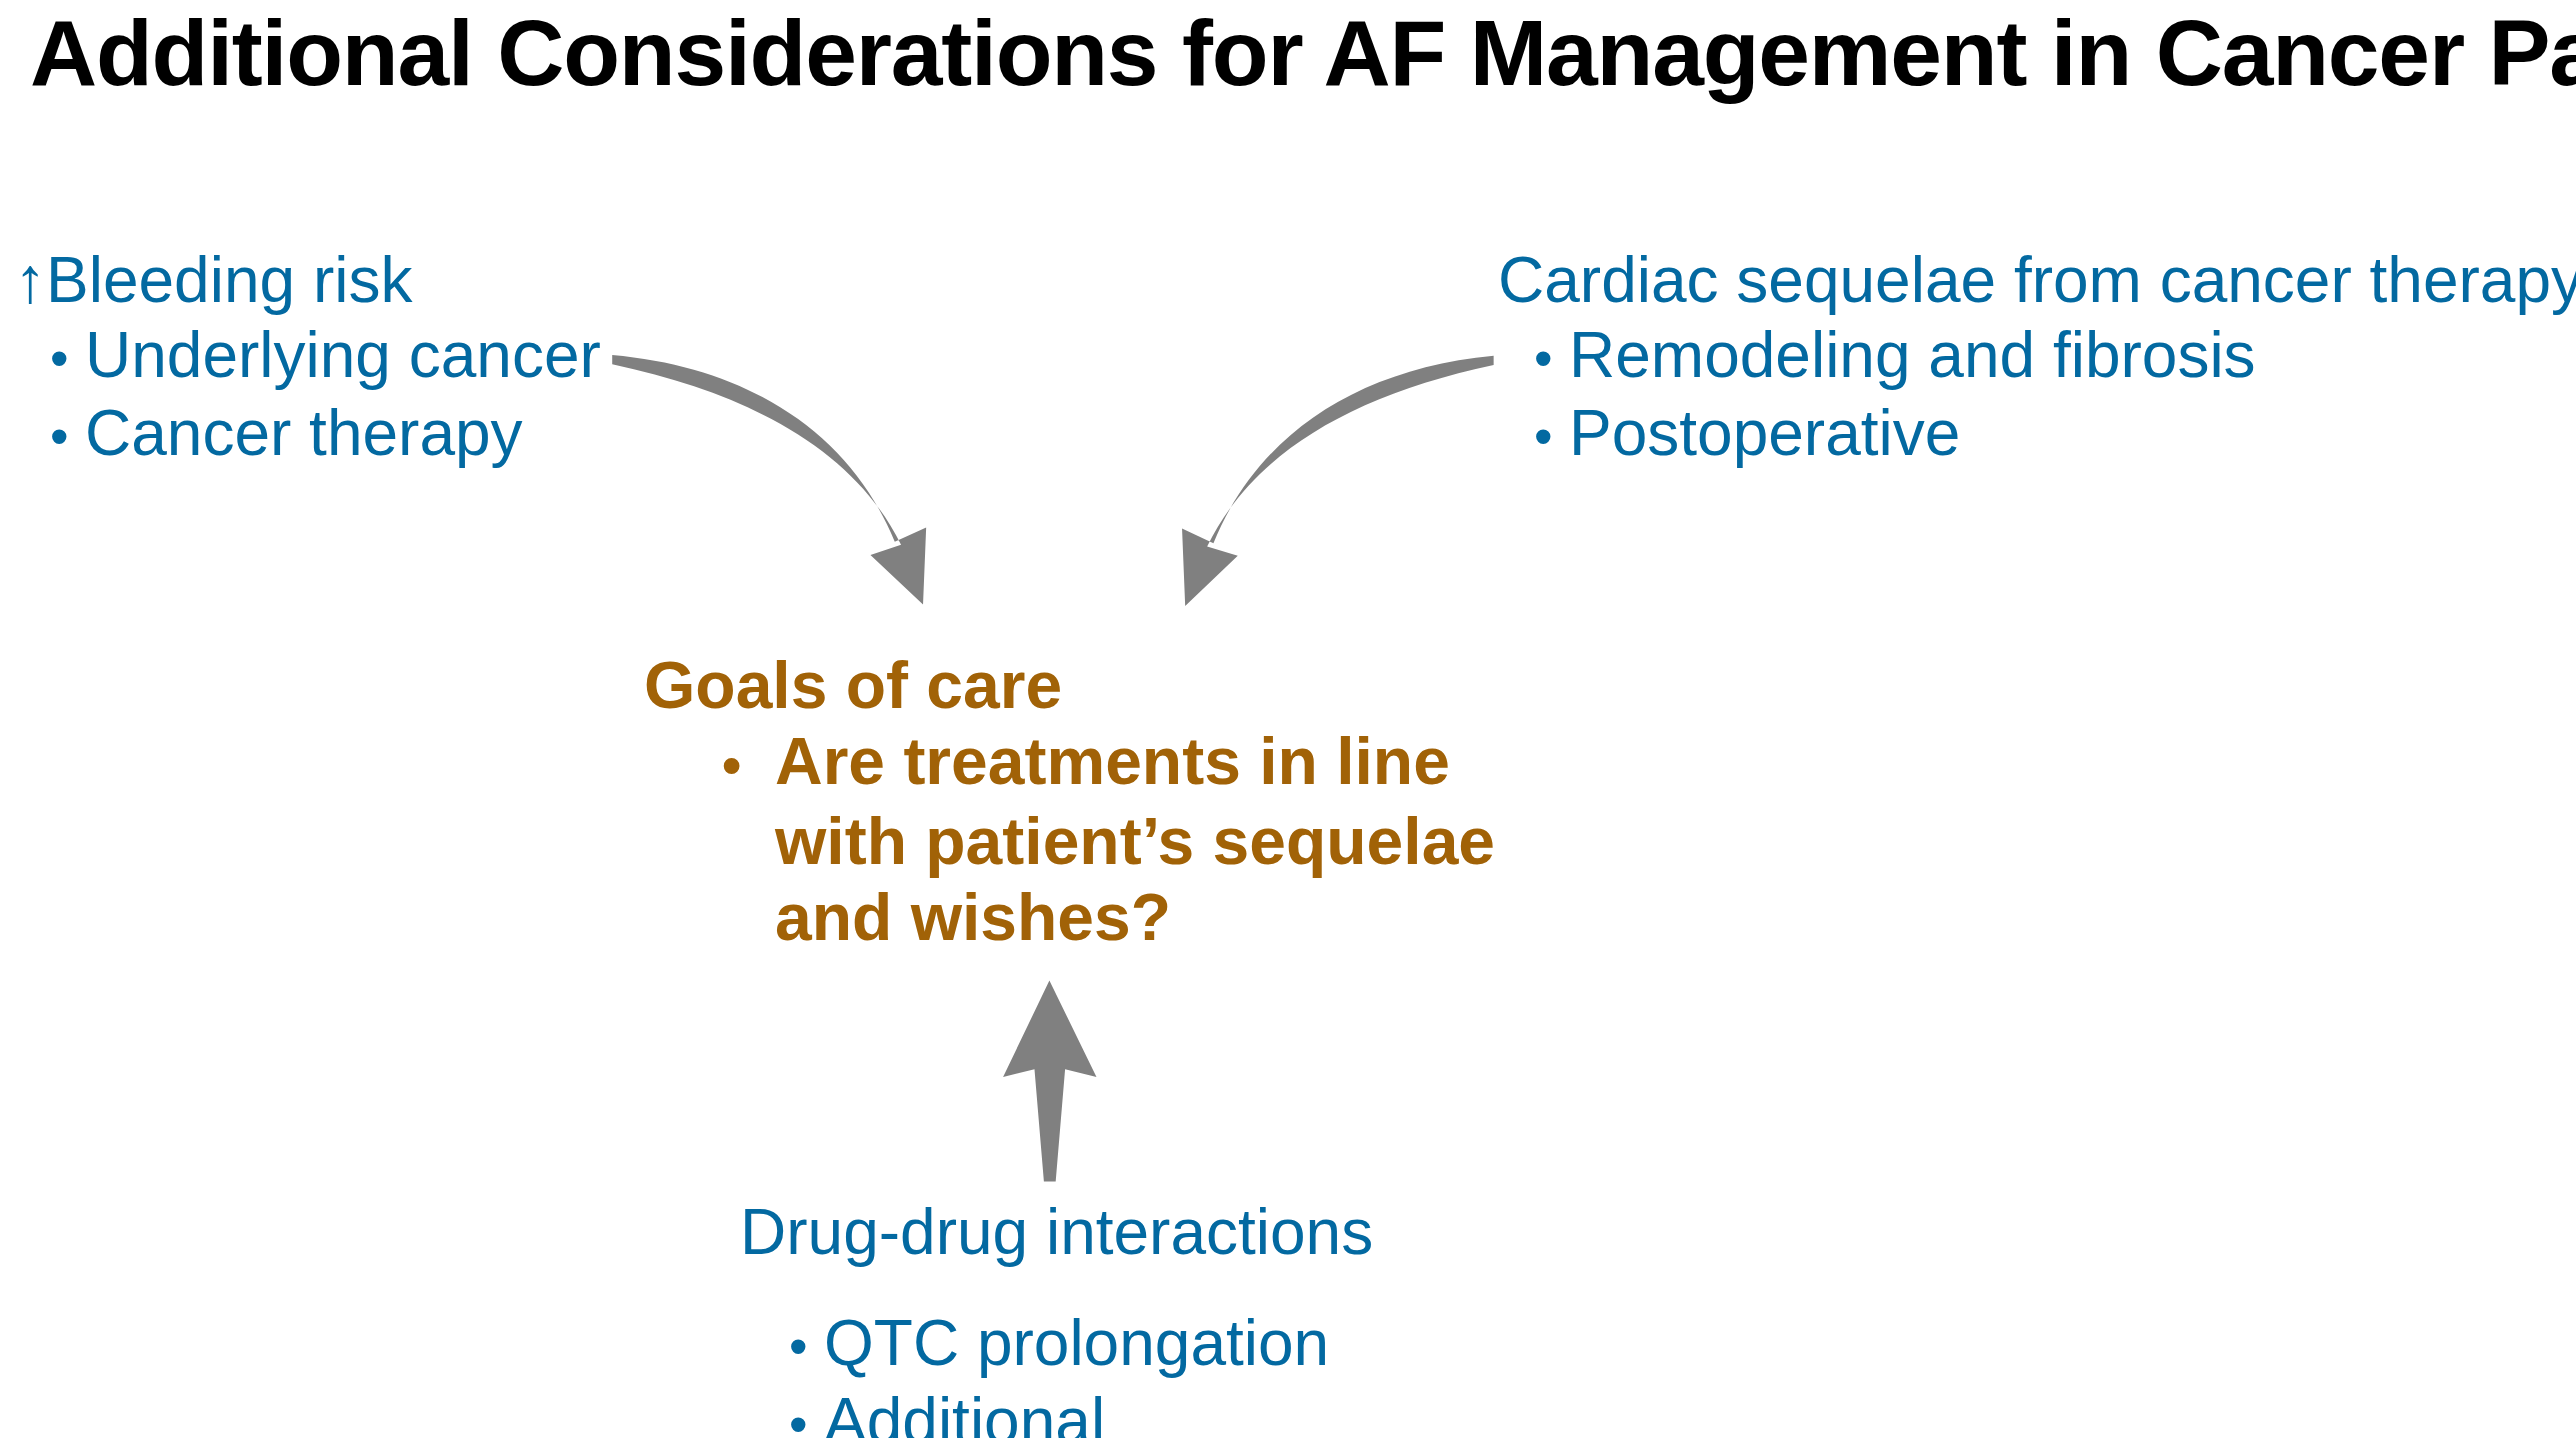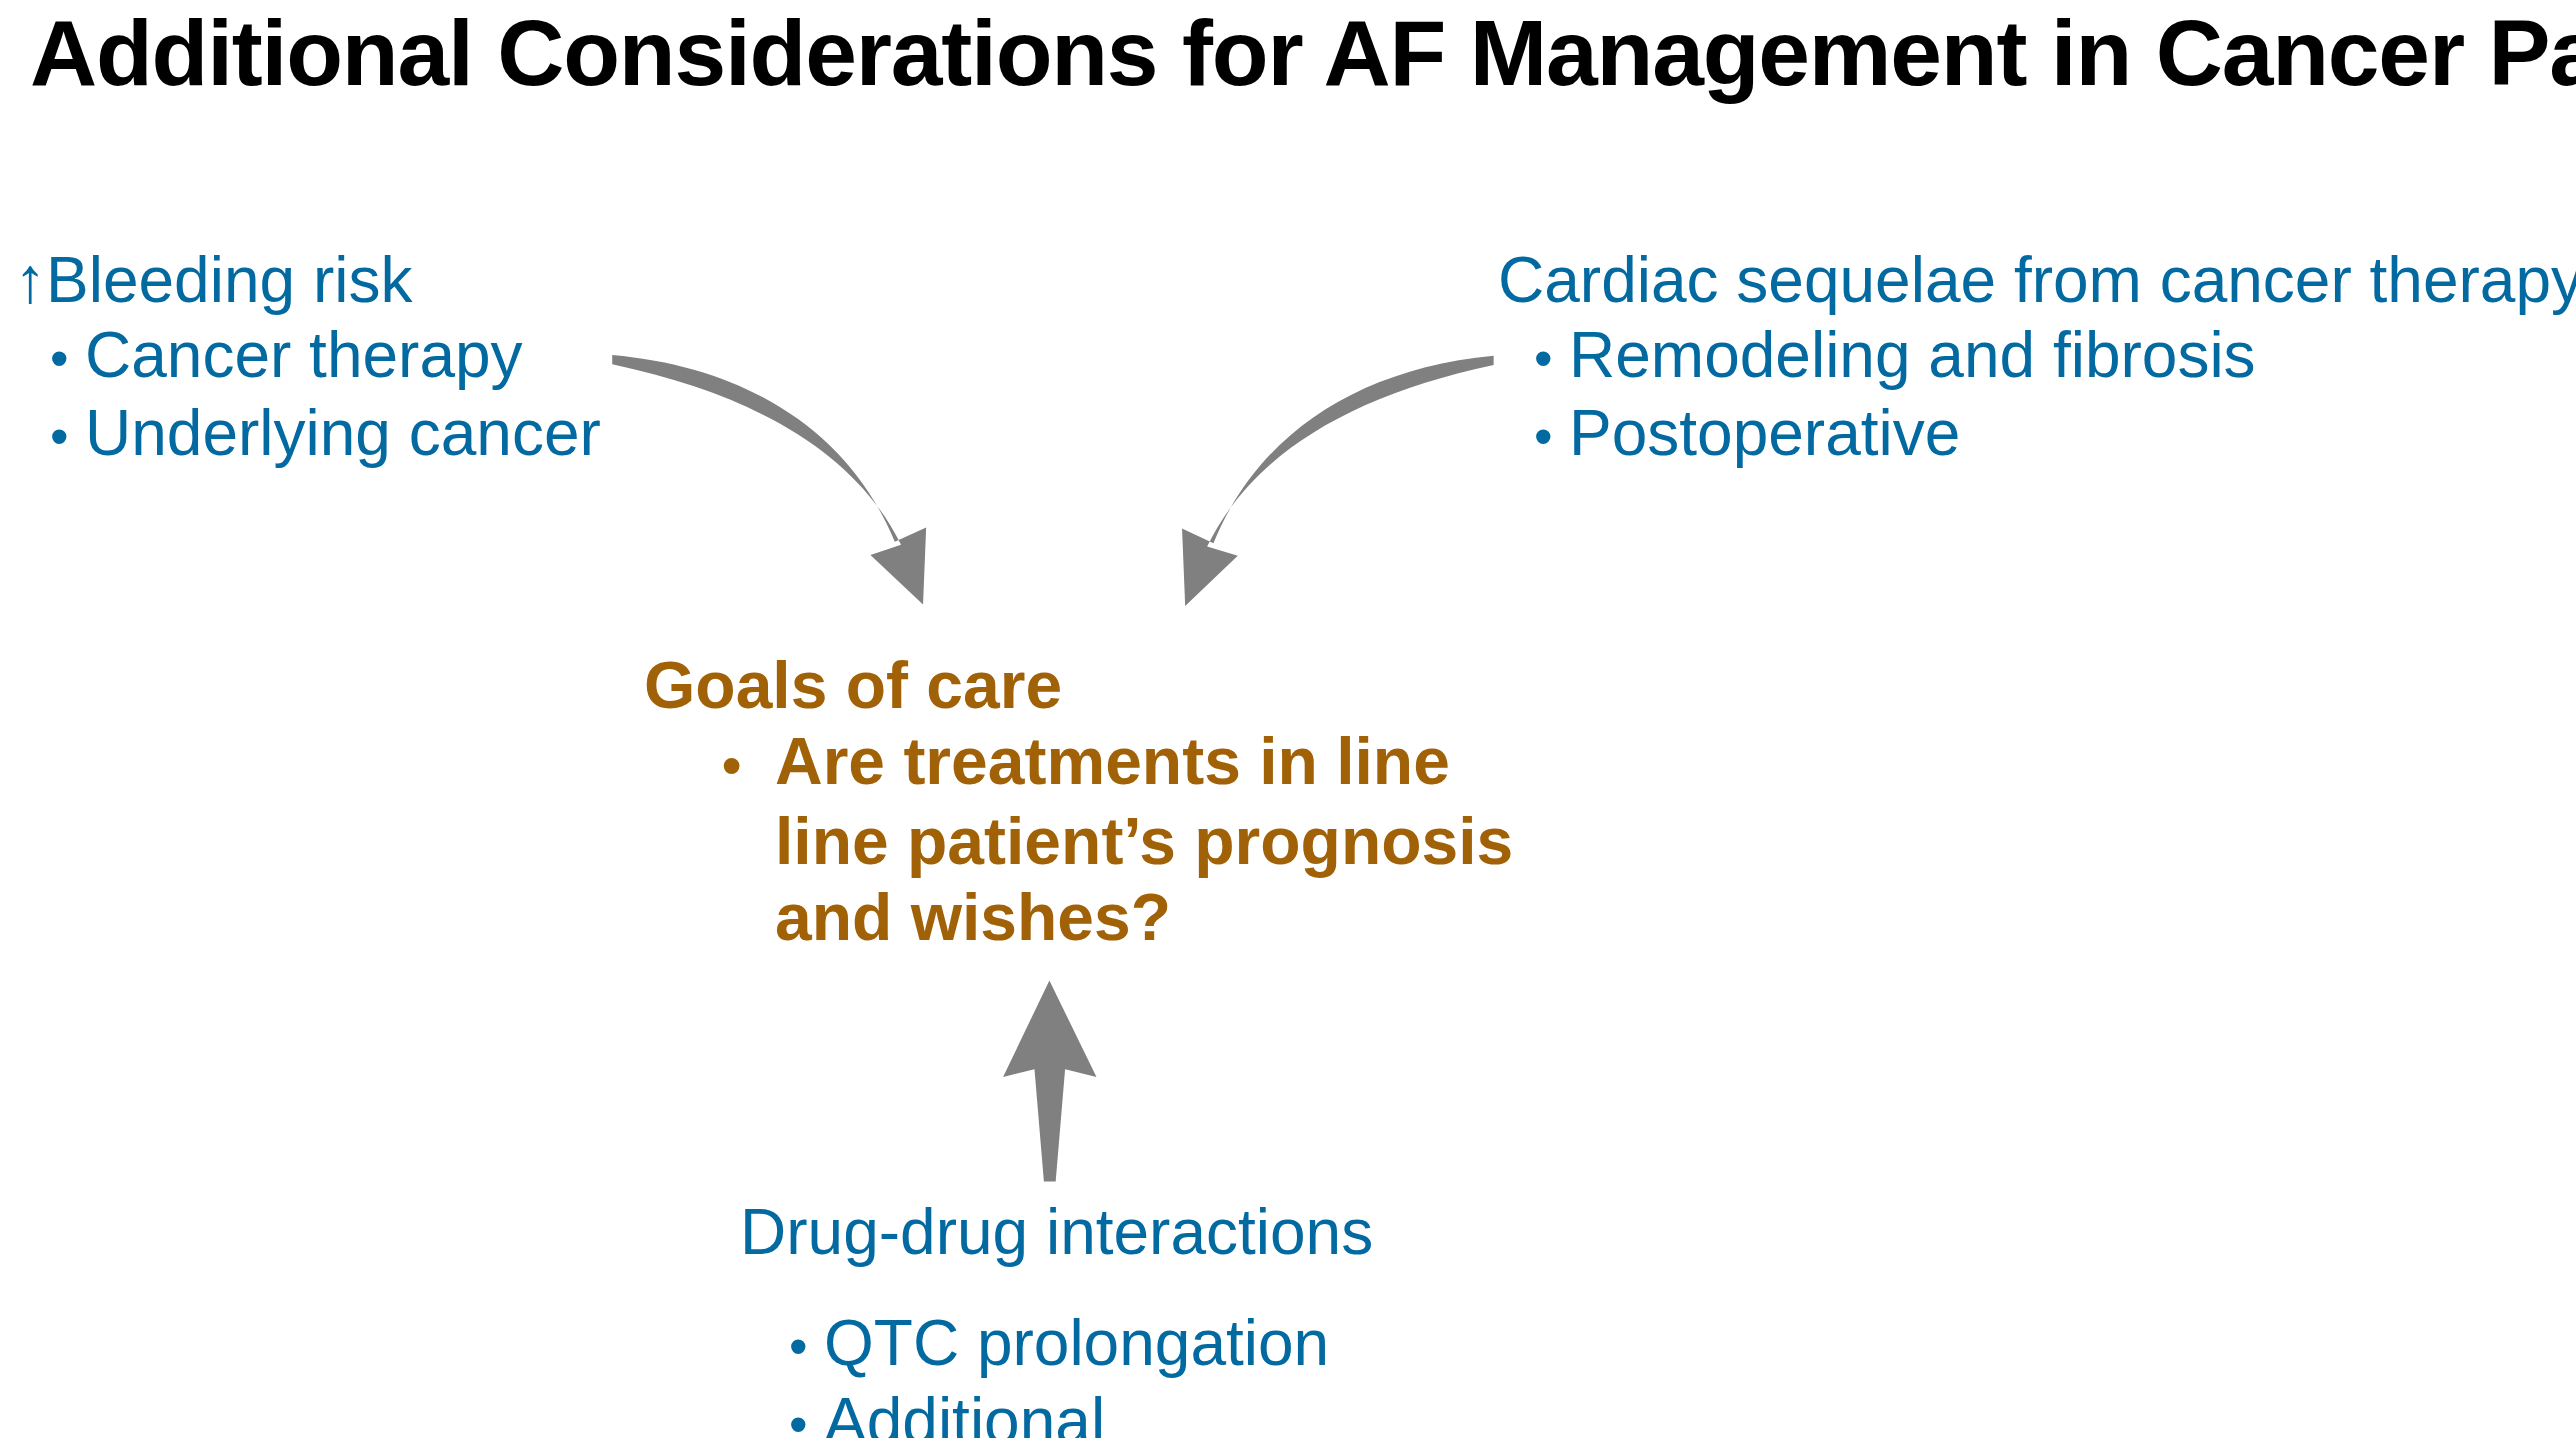--- a/index.html
+++ b/index.html
@@ -135,39 +135,39 @@
 </head>
 <body>
 
 <div id="slide">
 
   <div id="title">Additional Considerations for AF Management in Cancer Patients</div>
 
   <div id="block-bleeding" class="block">
     <span class="hdr">↑Bleeding risk</span>
     <ul>
+      <li><span class="bul">•</span><span>Underlying cancer</span></li>
       <li><span class="bul">•</span><span>Cancer therapy</span></li>
-      <li><span class="bul">•</span><span>Underlying cancer</span></li>
     </ul>
   </div>
 
   <div id="block-cardiac" class="block">
     <span class="hdr">Cardiac sequelae from cancer therapy</span>
     <ul>
       <li><span class="bul">•</span><span>Remodeling and fibrosis</span></li>
       <li><span class="bul">•</span><span>Postoperative</span></li>
     </ul>
   </div>
 
   <div id="block-goals">
     <span class="hdr">Goals of care</span>
     <ul>
       <li>
         <span class="bul">•</span><span>Are treatments in line</span>
-        <span class="cont">line patient’s prognosis</span>
+        <span class="cont">with patient’s sequelae</span>
         <span class="cont">and wishes?</span>
       </li>
     </ul>
   </div>
 
   <div id="block-ddi" class="block">
     <span class="hdr">Drug-drug interactions</span>
     <ul>
       <li><span class="bul">•</span><span>QTC prolongation</span></li>
       <li><span class="bul">•</span><span>Additional</span></li>

